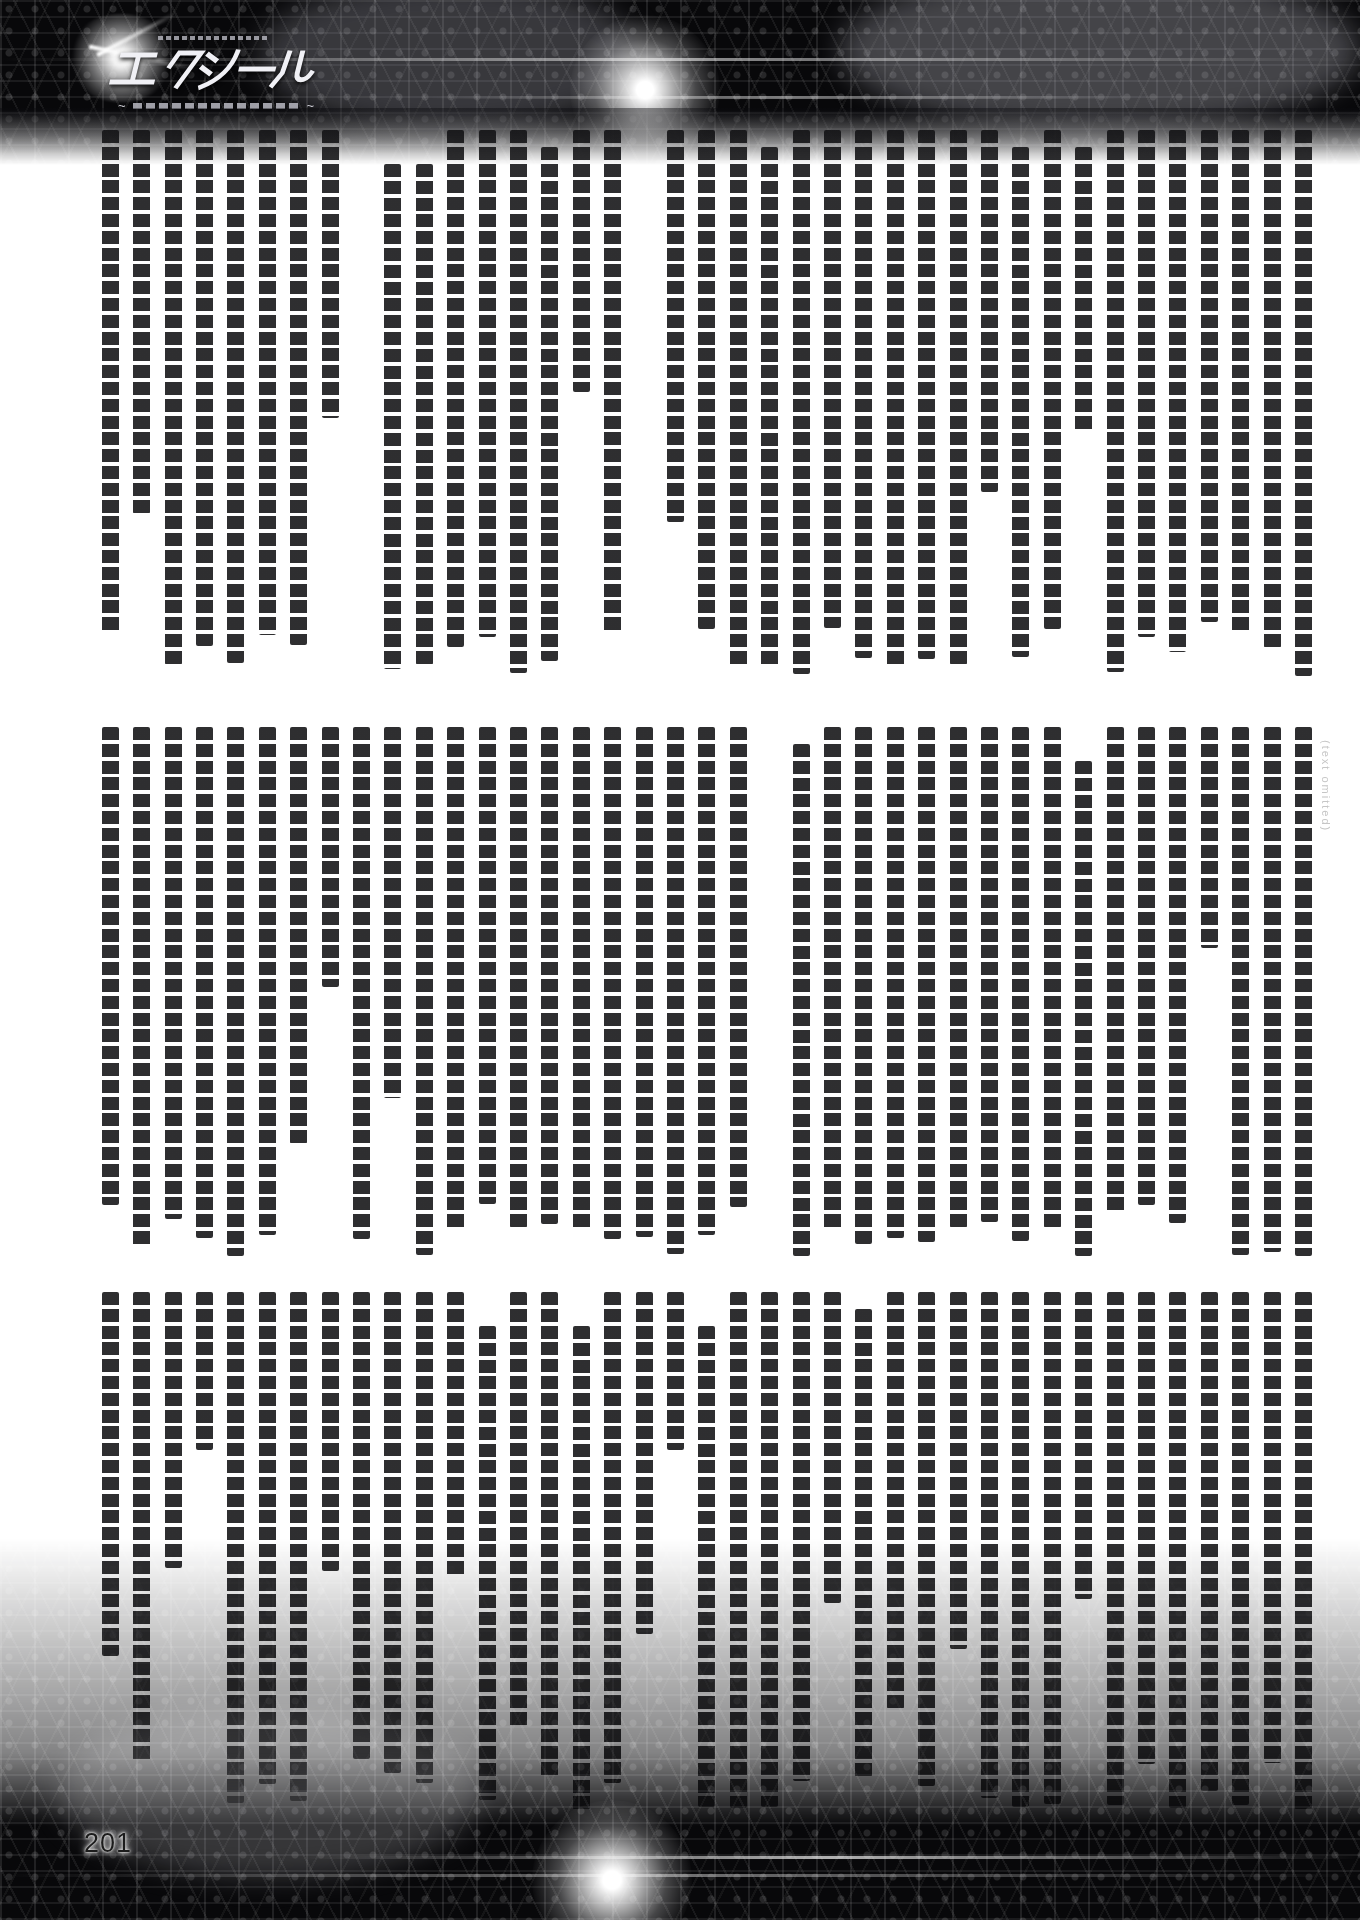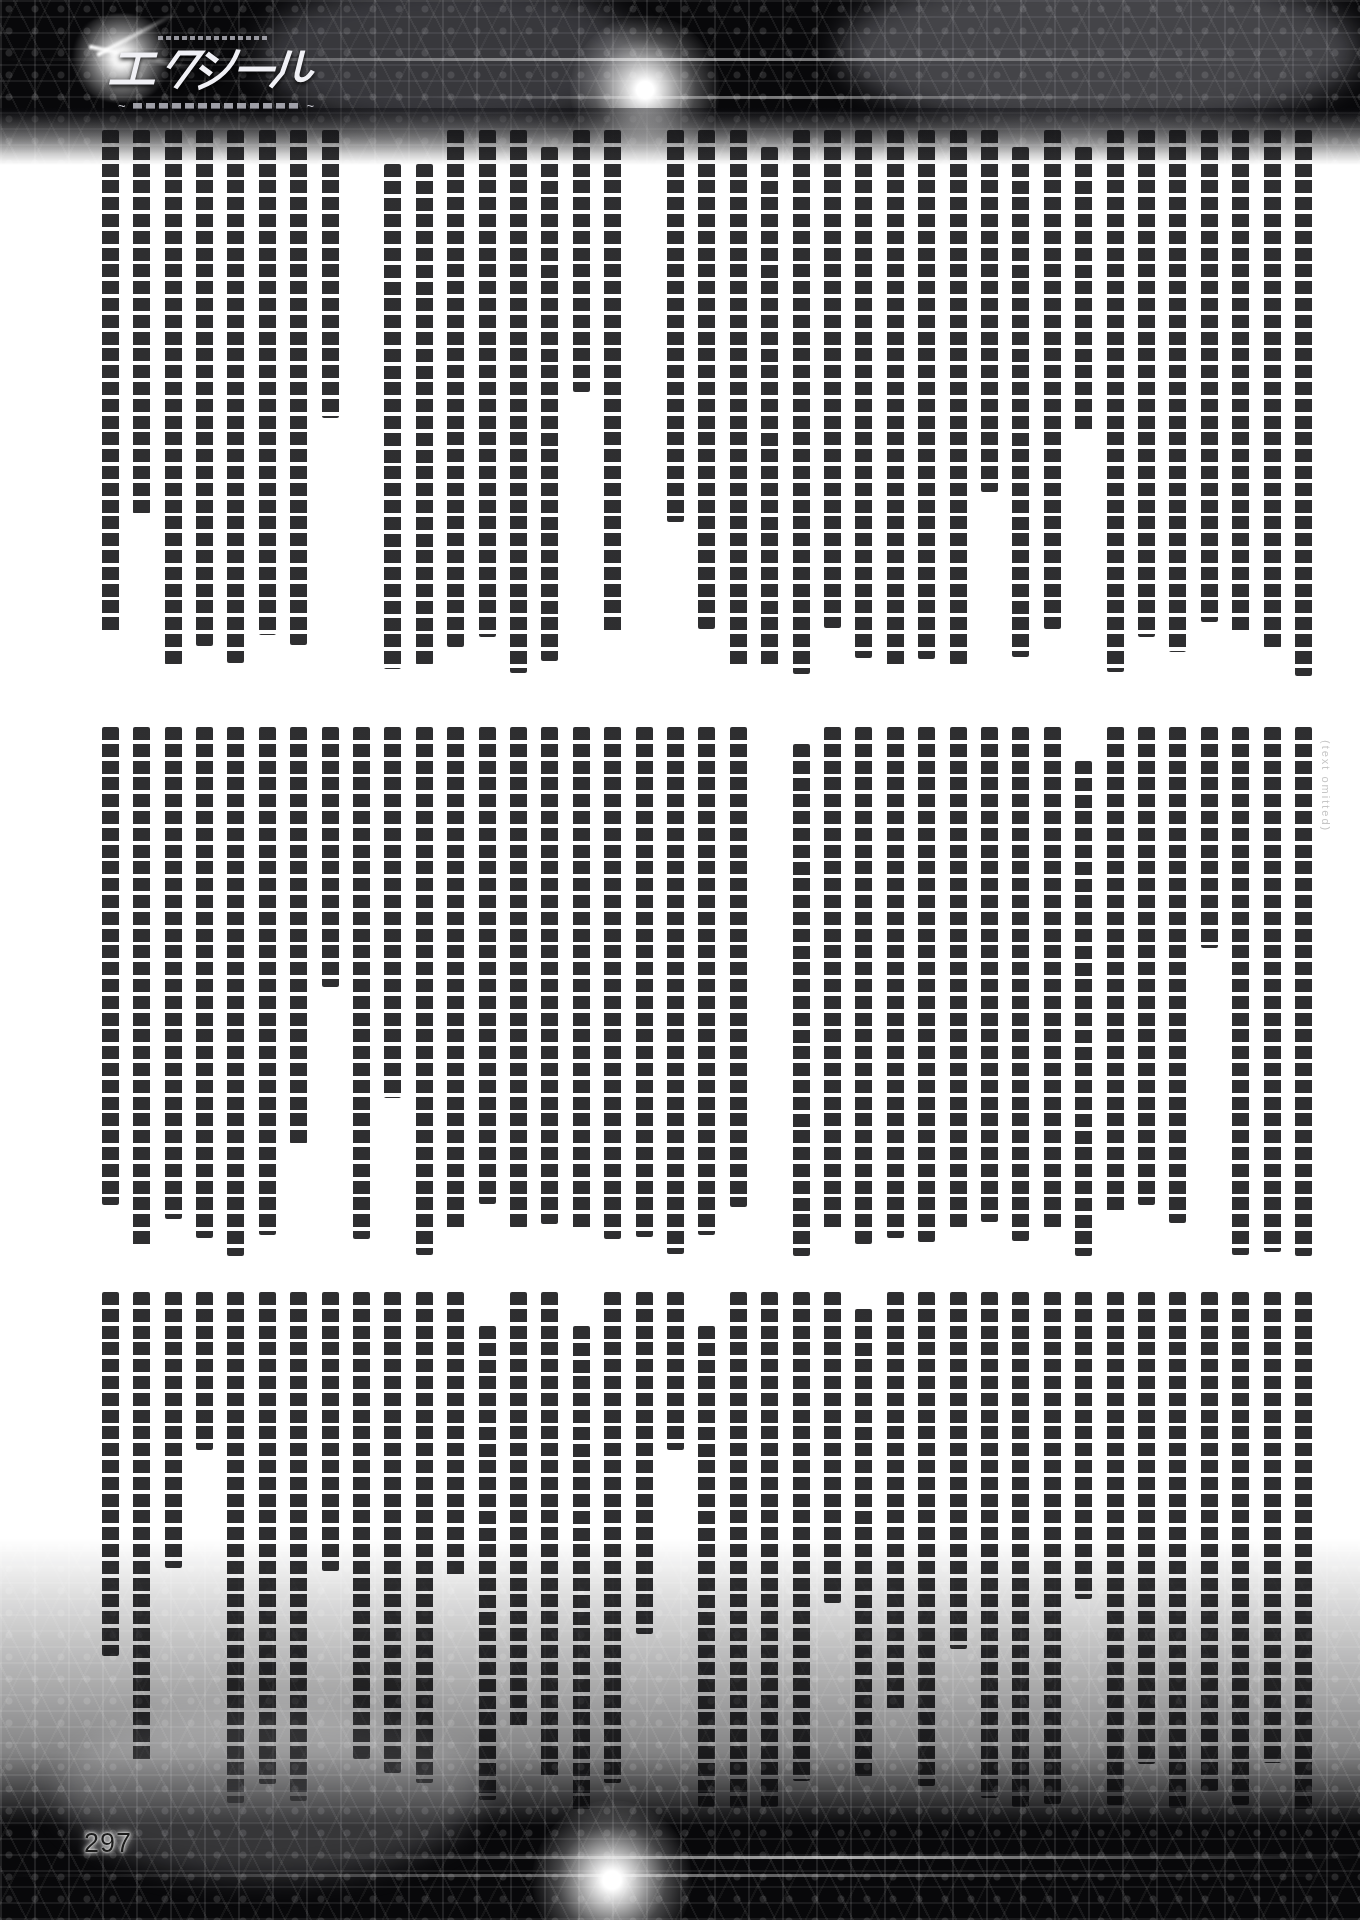--- a/index.html
+++ b/index.html
@@ -119,21 +119,21 @@
 
   <div class="note">(text omitted)</div>
 
   <div class="art bottom">
     <div class="haze b1"></div>
     <div class="streak s3"></div>
     <div class="streak s4"></div>
     <div class="flare bottom-flare"></div>
   </div>
 
-  <div class="pageno">297</div>
+  <div class="pageno">201</div>
 
 <div class="band" style="top: 130px; height: 546px;">
       <div class="col" style="right: 0px; top: 0px; height: 546px;"></div>
       <div class="col" style="right: 31px; top: 0px; height: 518px;"></div>
       <div class="col" style="right: 63px; top: 0px; height: 502px;"></div>
       <div class="col" style="right: 94px; top: 0px; height: 492px;"></div>
       <div class="col" style="right: 126px; top: 0px; height: 522px;"></div>
       <div class="col" style="right: 157px; top: 0px; height: 507px;"></div>
       <div class="col" style="right: 188px; top: 0px; height: 542px;"></div>
       <div class="col" style="right: 220px; top: 17px; height: 284px;"></div>

